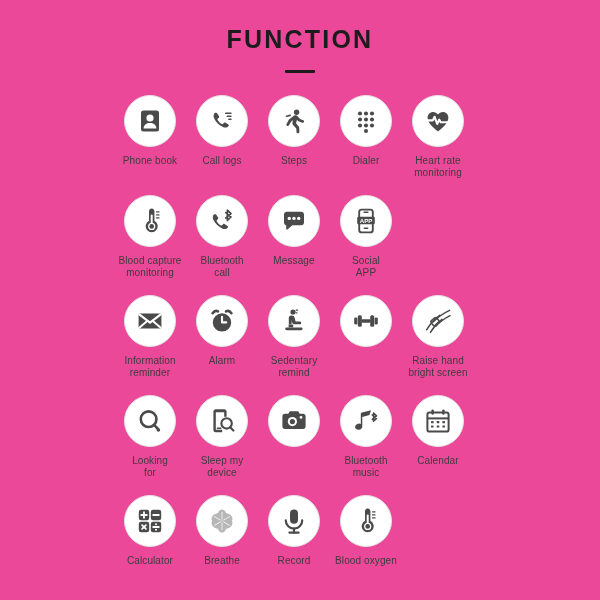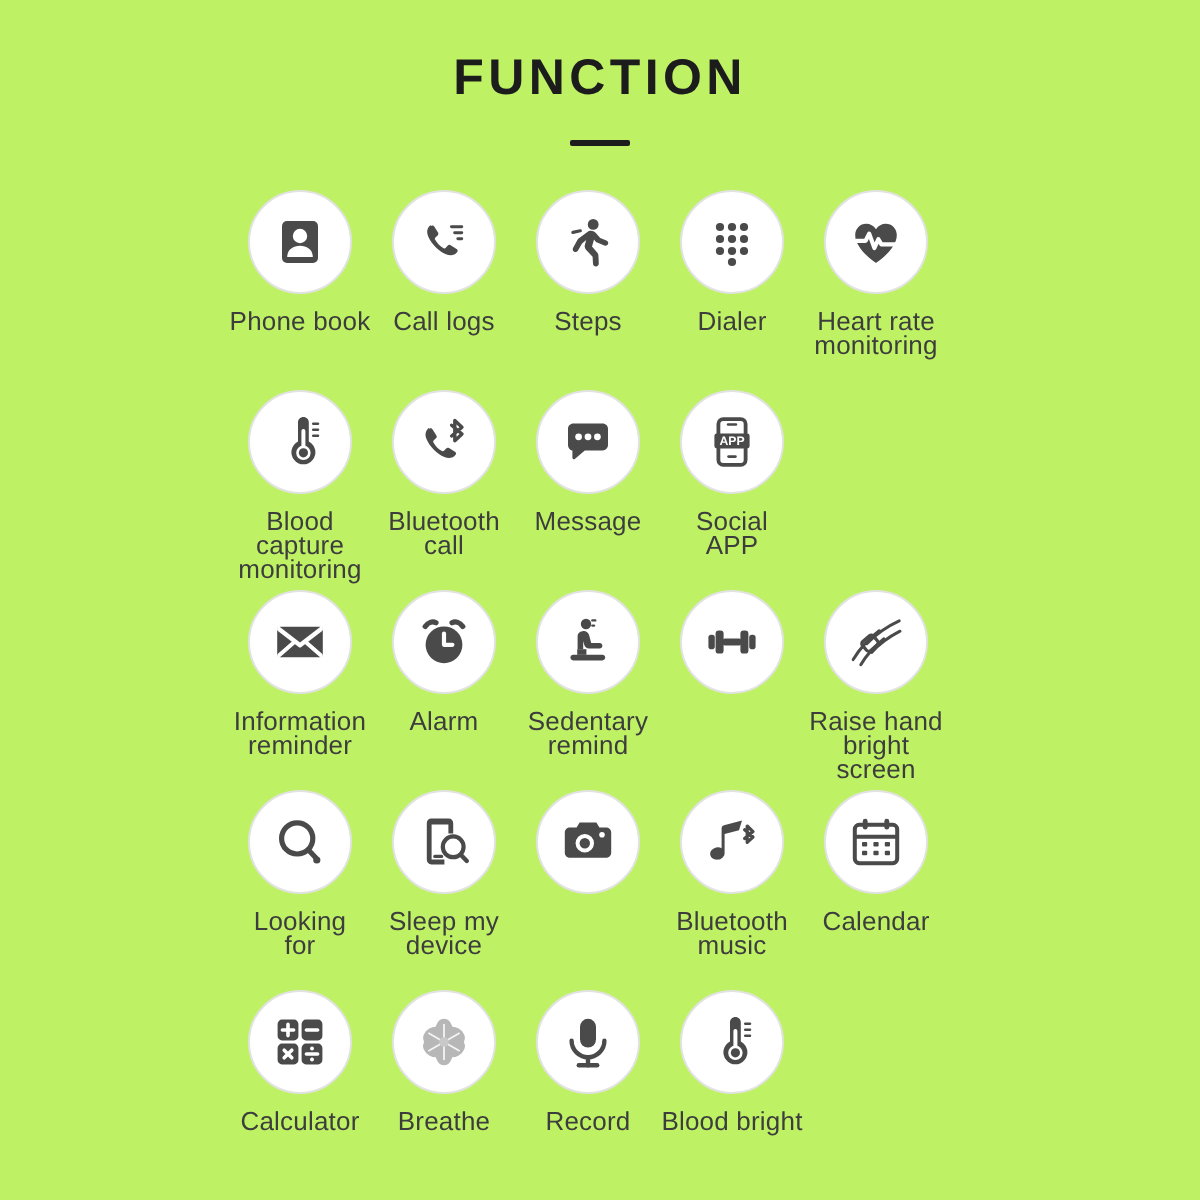--- a/index.html
+++ b/index.html
@@ -5,21 +5,21 @@
   * { box-sizing: border-box; margin: 0; padding: 0; }
   html, body {
     width: 600px; height: 600px;
     background: #ffffff;
     font-family: "Liberation Sans", sans-serif;
     overflow: hidden;
   }
   .page {
     width: 600px; height: 600px;
     position: relative;
-    background: #bef264;
+    background: #ec4899;
     display: flex;
     flex-direction: column;
     align-items: center;
   }
   .title {
     margin-top: 27px;
     font-size: 25px;
     font-weight: 700;
     letter-spacing: 2.2px;
     color: #1c1c1c;
@@ -60,21 +60,21 @@
     border: 1px solid #e2e2e2;
     background: #ffffff;
     display: flex;
     align-items: center;
     justify-content: center;
     flex: 0 0 auto;
   }
   .circle svg { display: block; }
   .label {
     margin-top: 8px;
-    font-size: 13px;
+    font-size: 10px;
     line-height: 12px;
     color: #3d3d3d;
     text-align: center;
     letter-spacing: 0.1px;
     white-space: pre-line;
     width: 72px;
   }
 </style>
 </head>
 <body>
@@ -408,18 +408,18 @@
             <circle cx="15.7" cy="19.4" r="3.6" fill="#ffffff"></circle>
             <rect x="14.7" y="7.5" width="2" height="10.5" rx="1" fill="#ffffff"></rect>
             <circle cx="15.7" cy="19.4" r="2.3" fill="#4a4a4a"></circle>
             <g fill="#4a4a4a">
               <rect x="20" y="4.2" width="3.6" height="1.3" rx="0.6"></rect>
               <rect x="20" y="7.2" width="3.6" height="1.3" rx="0.6"></rect>
               <rect x="20" y="10.2" width="3.6" height="1.3" rx="0.6"></rect>
             </g>
           </svg>
         </div>
-        <div class="label">Blood bright</div>
+        <div class="label">Blood oxygen</div>
       </div>
     </div>
 
   </div>
 </div>
 
 </body></html>

